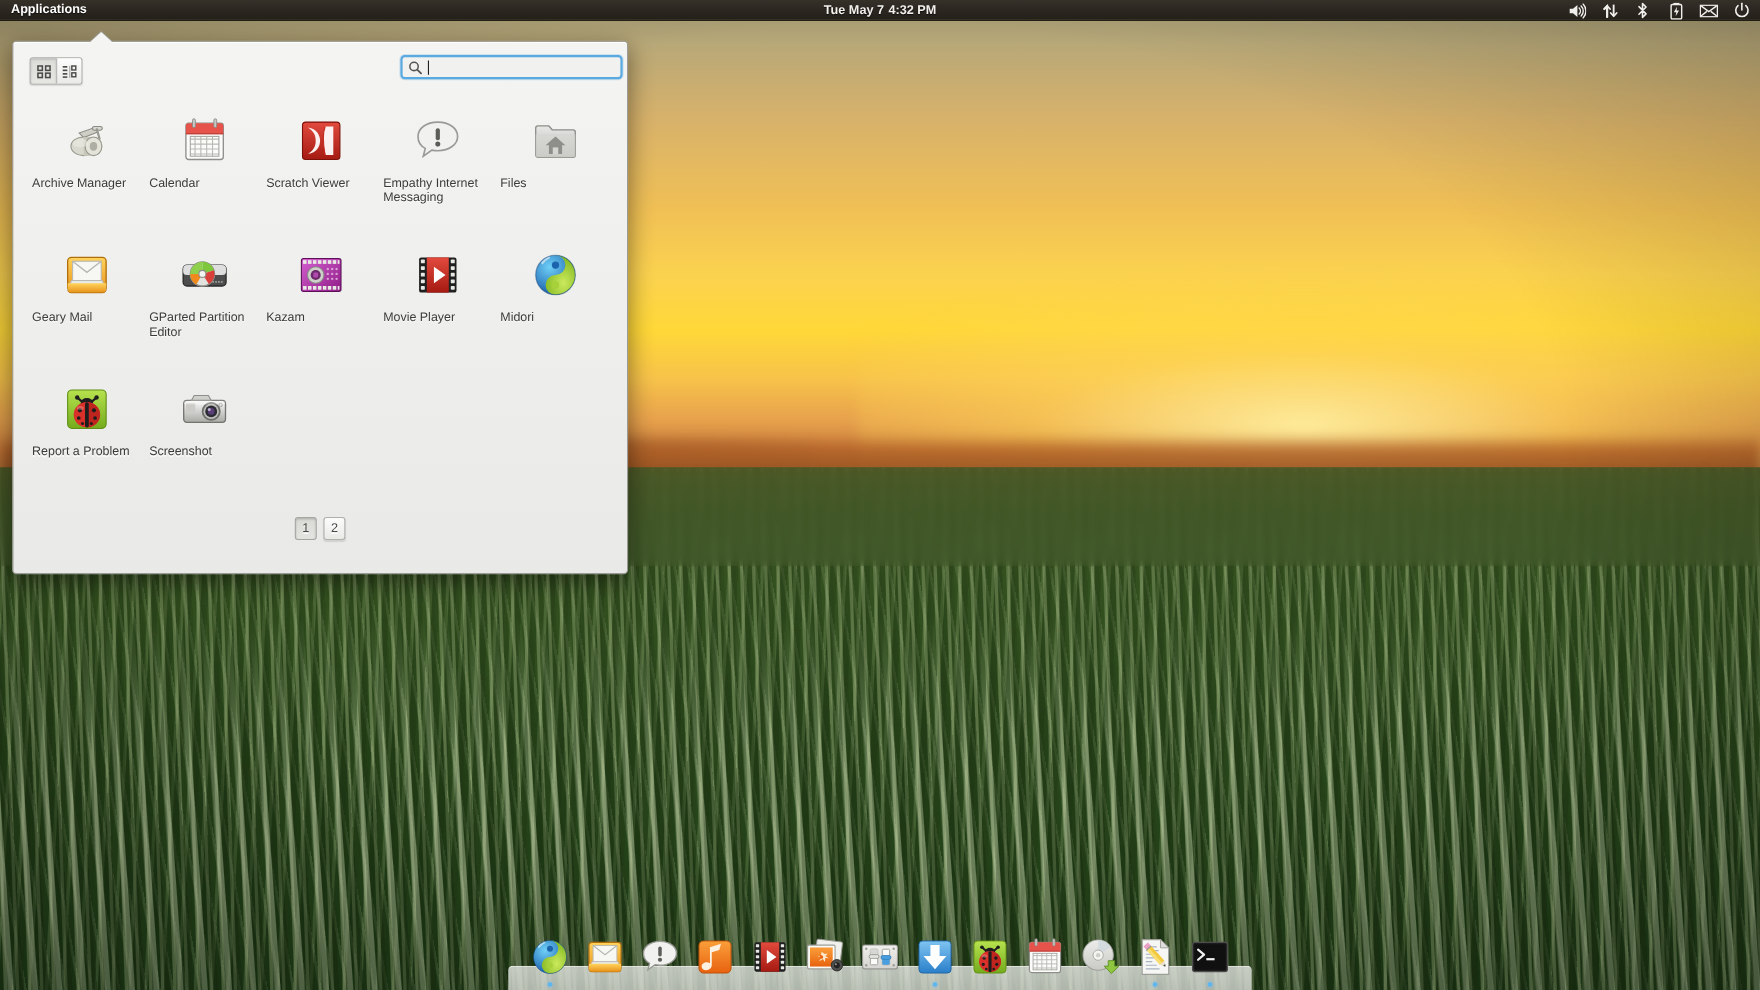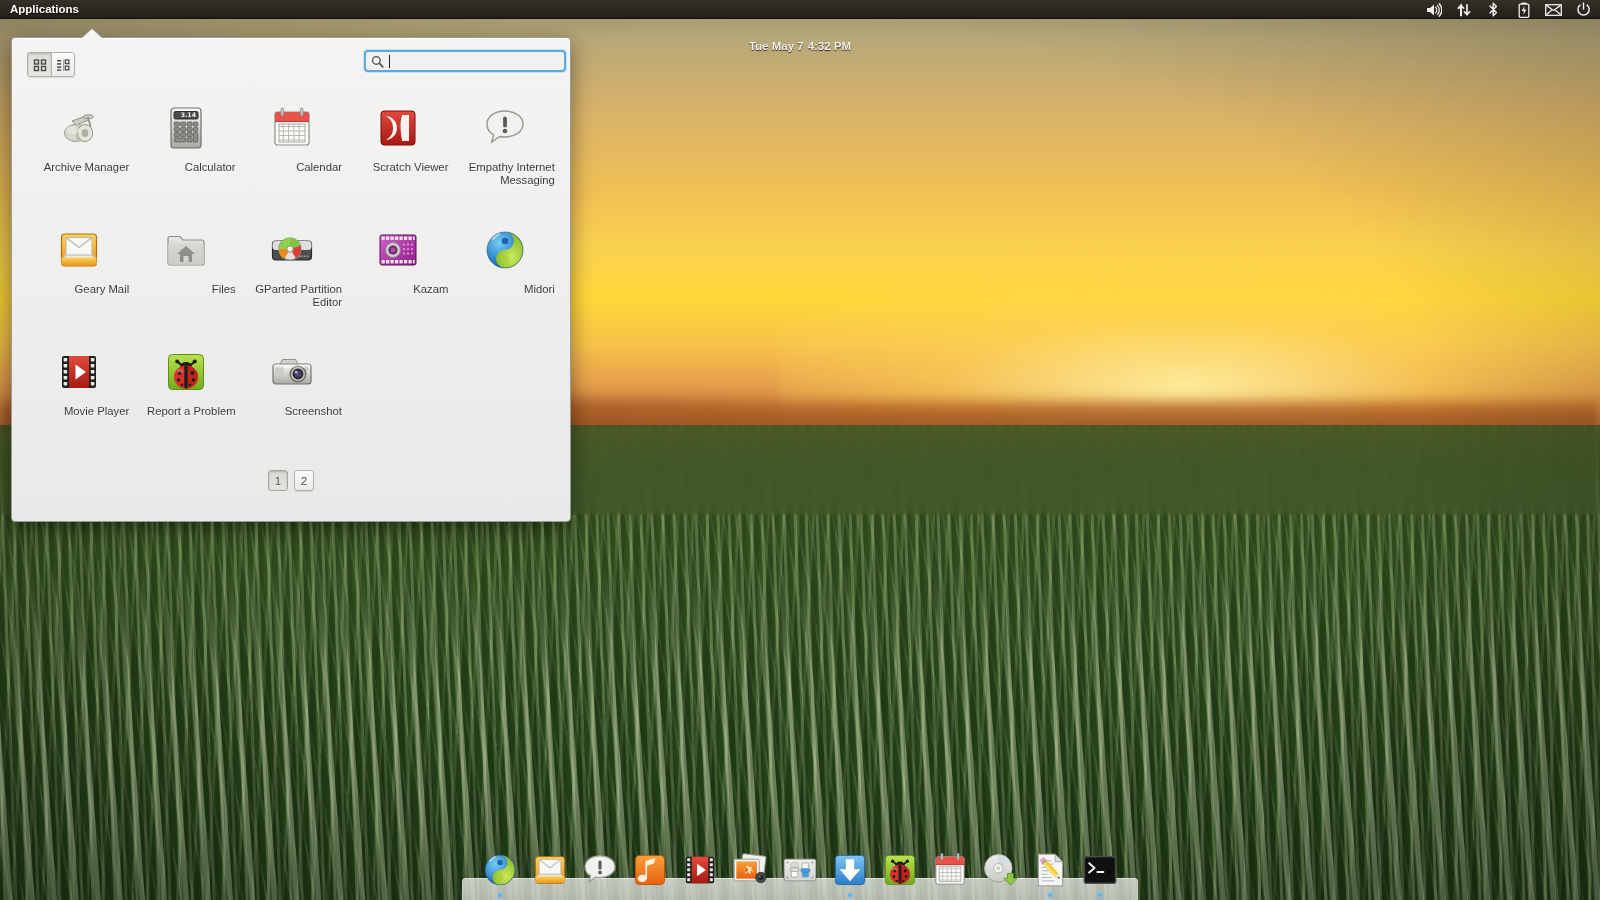--- a/index.html
+++ b/index.html
@@ -117,21 +117,20 @@
     font-size: 11.5px; font-weight: bold;
     text-shadow: 0 1px 1px rgba(0,0,0,.75);
     cursor: default;
   }
   #panel-clock {
     position: absolute; left: 0; right: 0; top: 0; height: 19px;
     display: flex; align-items: center; justify-content: center;
     color: #f2f0ec; font-size: 11.5px; font-weight: bold;
     text-shadow: 0 1px 1px rgba(0,0,0,.75);
     pointer-events: none;
-    margin-top: 36px;
   }
   #panel-clock span { margin: 0 2px; }
   #tray {
     position: absolute; right: 8px; top: 0; height: 19px;
     display: flex; align-items: center; gap: 13px;
     z-index: 2;
   }
   #tray .tray-ico { display: flex; align-items: center; justify-content: center; width: 17px; height: 19px; cursor: default; }
   #tray svg { display: block; }
 
@@ -213,21 +212,21 @@
     display: flex; flex-direction: column; align-items: center;
     padding-top: 10px;
     border-radius: 4px;
     cursor: pointer;
   }
   .app-ico { width: 48px; height: 48px; display: block; }
   .app-ico svg { display: block; }
   .app-label {
     margin-top: 9px;
     width: 100px;
-    text-align: right;
+    text-align: left;
     font-size: 11.3px;
     color: #3a3a38;
     line-height: 12.5px;
     text-shadow: 0 1px 0 rgba(255,255,255,.85);
   }
 
   
   #pager {
     position: absolute; left: 0; bottom: 30px; width: 100%;
     display: flex; justify-content: center; gap: 6px;
@@ -398,28 +397,20 @@
           <span class="app-ico">
             <svg class="" viewBox="0 0 48 48">
               <use href="#i-archive-manager-icon"></use>
             </svg>
           </span>
           <span class="app-label">Archive Manager</span>
         </div>
         <div class="app-cell">
           <span class="app-ico">
             <svg class="" viewBox="0 0 48 48">
-              <use href="#i-calculator-icon"></use>
-            </svg>
-          </span>
-          <span class="app-label">Calculator</span>
-        </div>
-        <div class="app-cell">
-          <span class="app-ico">
-            <svg class="" viewBox="0 0 48 48">
               <use href="#i-calendar-icon"></use>
             </svg>
           </span>
           <span class="app-label">Calendar</span>
         </div>
         <div class="app-cell">
           <span class="app-ico">
             <svg class="" viewBox="0 0 48 48">
               <use href="#i-document-viewer-icon"></use>
             </svg>
@@ -430,64 +421,64 @@
           <span class="app-ico">
             <svg class="" viewBox="0 0 48 48">
               <use href="#i-empathy-icon"></use>
             </svg>
           </span>
           <span class="app-label">Empathy Internet Messaging</span>
         </div>
         <div class="app-cell">
           <span class="app-ico">
             <svg class="" viewBox="0 0 48 48">
+              <use href="#i-files-icon"></use>
+            </svg>
+          </span>
+          <span class="app-label">Files</span>
+        </div>
+        <div class="app-cell">
+          <span class="app-ico">
+            <svg class="" viewBox="0 0 48 48">
               <use href="#i-geary-mail-icon"></use>
             </svg>
           </span>
           <span class="app-label">Geary Mail</span>
         </div>
         <div class="app-cell">
           <span class="app-ico">
             <svg class="" viewBox="0 0 48 48">
-              <use href="#i-files-icon"></use>
-            </svg>
-          </span>
-          <span class="app-label">Files</span>
-        </div>
-        <div class="app-cell">
-          <span class="app-ico">
-            <svg class="" viewBox="0 0 48 48">
               <use href="#i-gparted-icon"></use>
             </svg>
           </span>
           <span class="app-label">GParted Partition Editor</span>
         </div>
         <div class="app-cell">
           <span class="app-ico">
             <svg class="" viewBox="0 0 48 48">
               <use href="#i-kazam-icon"></use>
             </svg>
           </span>
           <span class="app-label">Kazam</span>
         </div>
         <div class="app-cell">
           <span class="app-ico">
             <svg class="" viewBox="0 0 48 48">
+              <use href="#i-movie-player-icon"></use>
+            </svg>
+          </span>
+          <span class="app-label">Movie Player</span>
+        </div>
+        <div class="app-cell">
+          <span class="app-ico">
+            <svg class="" viewBox="0 0 48 48">
               <use href="#i-midori-icon"></use>
             </svg>
           </span>
           <span class="app-label">Midori</span>
-        </div>
-        <div class="app-cell">
-          <span class="app-ico">
-            <svg class="" viewBox="0 0 48 48">
-              <use href="#i-movie-player-icon"></use>
-            </svg>
-          </span>
-          <span class="app-label">Movie Player</span>
         </div>
         <div class="app-cell">
           <span class="app-ico">
             <svg class="" viewBox="0 0 48 48">
               <use href="#i-report-problem-icon"></use>
             </svg>
           </span>
           <span class="app-label">Report a Problem</span>
         </div>
         <div class="app-cell">

